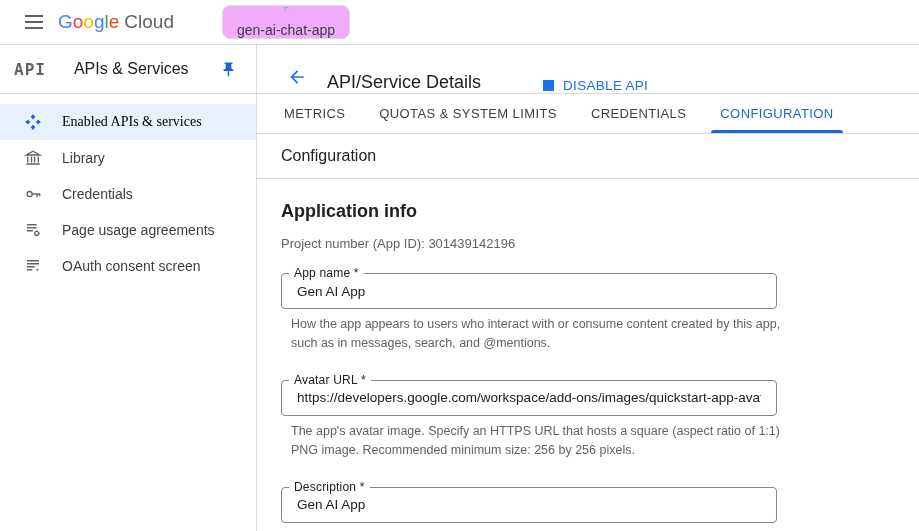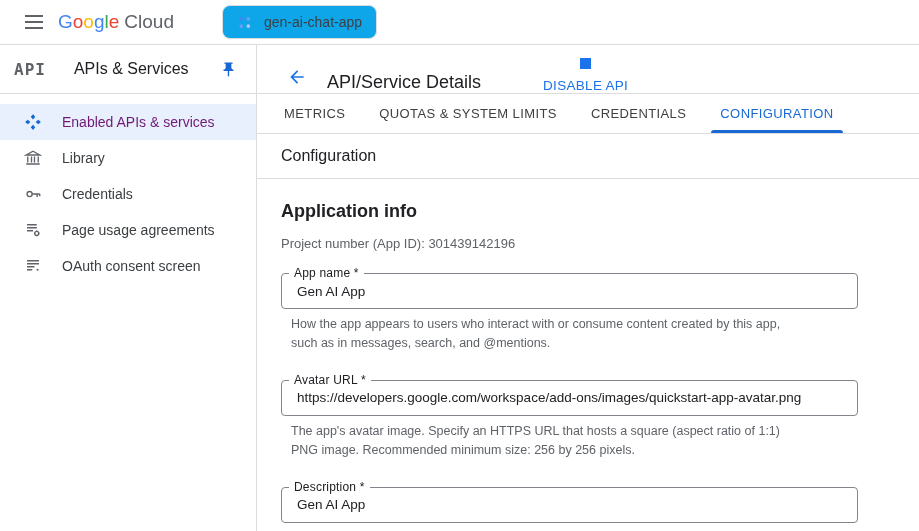--- a/index.html
+++ b/index.html
@@ -10,64 +10,64 @@
   .topbar { height: 45px; border-bottom: 1px solid #dadce0; display: flex; align-items: center; padding: 0 16px; background: #fff; }
   .hamburger { width: 36px; height: 36px; border: none; background: transparent; cursor: pointer; display: flex; align-items: center; justify-content: center; margin-right: 6px; }
   .brand { display: flex; align-items: baseline; font-size: 19px; cursor: pointer; margin-right: 48px; }
   .brand .bl { font-weight: 500; }
   .bl.c0, .bl.c3 { color: #4285F4; }
   .bl.c1, .bl.c5 { color: #EA4335; }
   .bl.c2 { color: #FBBC05; }
   .bl.c4 { color: #34A853; }
   .brand .cloud { color: #5f6368; margin-left: 5px; font-weight: 400; }
   .project-picker { display: flex; align-items: center; gap: 10px; height: 34px; padding: 0 14px;
-    border: 1px solid #dadce0; border-radius: 8px; background: #0ea5e9; font-size: 14px; color: #3c4043;
-    cursor: pointer; font-family: "Liberation Sans", sans-serif; }
+    border: 1px solid #dadce0; border-radius: 8px; background: #f0abfc; font-size: 14px; color: #3c4043;
+    cursor: pointer; font-family: "Liberation Sans", sans-serif; flex-direction: column; }
 
   
   .body-row { display: flex; height: 486px; }
   .sidebar { width: 257px; border-right: 1px solid #dadce0; flex: none; }
   .main { flex: 1; min-width: 0; display: flex; flex-direction: column; }
 
   
   .sidebar-header { height: 49px; border-bottom: 1px solid #dadce0; display: flex; align-items: center; padding: 0 14px 0 14px; gap: 16px; }
   .api-logo { font-family: "DejaVu Sans Mono", monospace; font-weight: 700; font-size: 16px; color: #5f6368; letter-spacing: 1px; margin-right: 12px; }
   .sidebar-title { font-size: 16px; color: #202124; flex: 1; }
   .pin-btn { border: none; background: transparent; cursor: pointer; width: 28px; height: 28px; display: flex; align-items: center; justify-content: center; }
   .nav { padding-top: 10px; }
   .nav-item { height: 36px; display: flex; align-items: center; gap: 20px; padding-left: 24px; cursor: pointer; color: #3c4043; font-size: 14px; }
   .nav-item .nav-icon { width: 18px; height: 18px; color: #5f6368; flex: none; display: flex; align-items: center; justify-content: center; }
-  .nav-item.active { background: #e8f0fe; color: #701a75; font-weight: 500; }
+  .nav-item.active { background: #e8f0fe; color: #000000; font-weight: 500; font-family: Liberation Serif, serif; }
   .nav-item.active .nav-icon { color: #1967d2; }
 
   
   .main-header { height: 49px; border-bottom: 1px solid #dadce0; display: flex; align-items: flex-end; padding: 0 24px; }
   .back-btn { border: none; background: transparent; cursor: pointer; width: 32px; height: 32px; display: flex; align-items: center; justify-content: center; margin-right: 14px; }
   .main-title { font-size: 18px; font-weight: 400; color: #202124; }
   .disable-btn { display: flex; align-items: center; gap: 9px; border: none; background: transparent; cursor: pointer;
-    color: #1a73e8; font-size: 13.5px; font-weight: 500; letter-spacing: 0.3px; margin-left: 62px; font-family: "Liberation Sans", sans-serif; flex-direction: column; }
+    color: #1a73e8; font-size: 13.5px; font-weight: 500; letter-spacing: 0.3px; margin-left: 62px; font-family: "Liberation Sans", sans-serif; }
   .stop-square { width: 11px; height: 11px; background: #1a73e8; display: inline-block; }
 
   
   .tabs { height: 40px; border-bottom: 1px solid #dadce0; display: flex; align-items: stretch; padding-left: 10px; }
   .tab { border: none; background: transparent; cursor: pointer; padding: 0 17px; font-size: 13px; letter-spacing: 0.4px;
     color: #404040; font-weight: 500; position: relative; font-family: "Liberation Sans", sans-serif; }
   .tab.active { color: #1967d2; }
   .tab.active::after { content: ""; position: absolute; left: 8px; right: 8px; bottom: 0; height: 3px; background: #1967d2; border-radius: 3px 3px 0 0; }
 
   
   .config-bar { height: 45px; border-bottom: 1px solid #dadce0; display: flex; align-items: center; padding-left: 24px; font-size: 16px; color: #202124; }
 
   
   .content { padding: 22px 24px 0 24px; overflow: hidden; flex: 1; }
   .section-heading { font-size: 18px; font-weight: 700; color: #202124; margin-bottom: 14px; }
   .project-number { font-size: 13px; color: #5f6368; margin-bottom: 22px; }
 
   .field-block { margin-bottom: 26px; }
-  .field { position: relative; width: 577px; }
+  .field { position: relative; width: 496px; }
   .field input { width: 100%; height: 36px; border: 1px solid #80868b; border-radius: 4px; padding: 0 15px;
     font-size: 13.5px; color: #202124; background: #fff; outline: none; font-family: "Liberation Sans", sans-serif;
     text-overflow: clip; }
   .field label { position: absolute; top: -7px; left: 8px; background: #fff; padding: 0 5px; font-size: 12px;
     color: #202124; font-weight: 500; letter-spacing: 0.2px; }
   .helper { max-width: 502px; font-size: 12.5px; color: #5f6368; line-height: 1.55; margin: 6px 0 0 10px; }
 </style>
 </head>
 <body>
 

